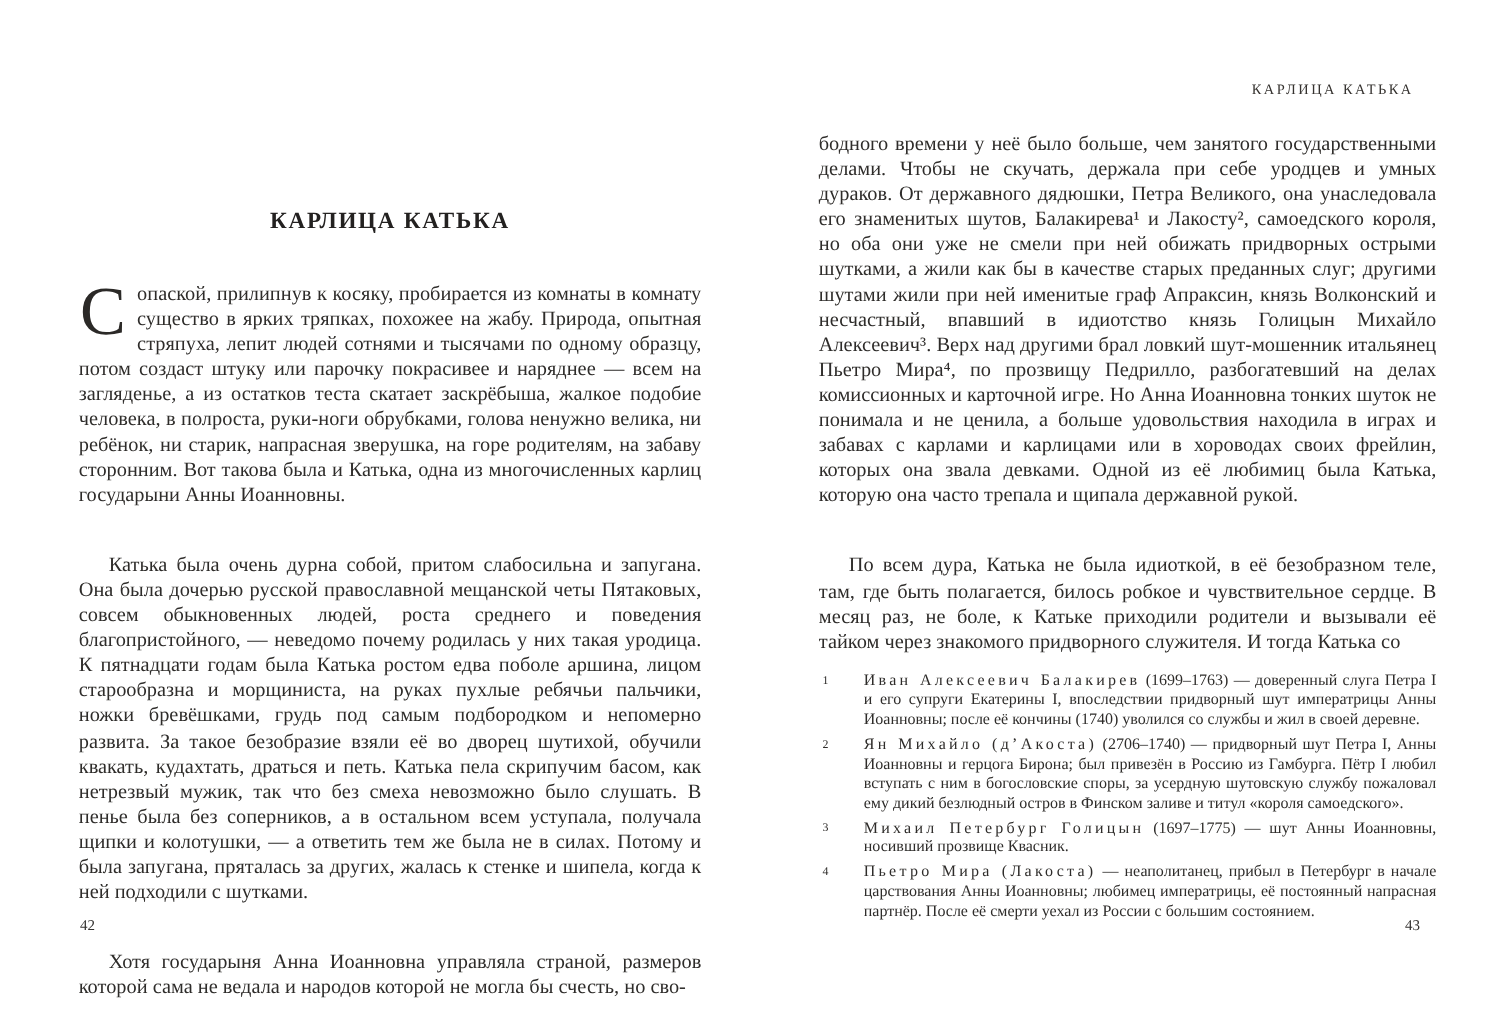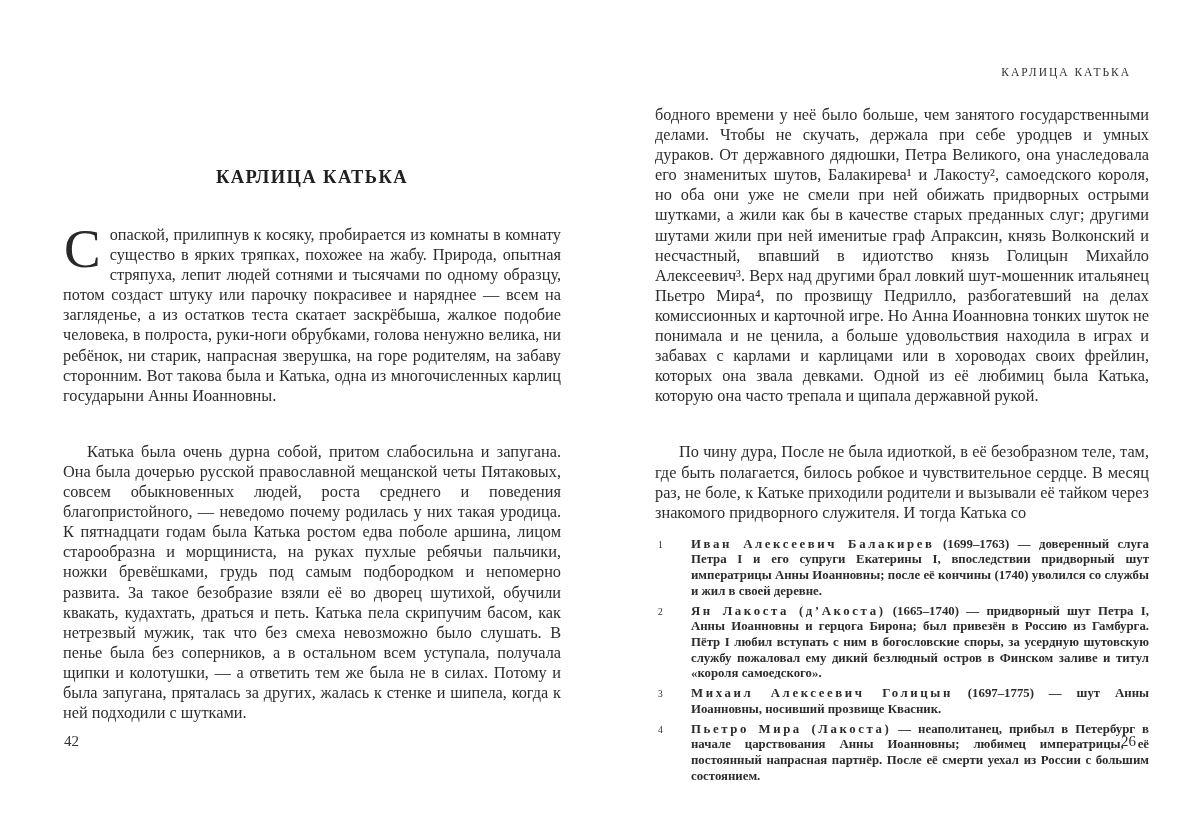--- a/index.html
+++ b/index.html
@@ -48,69 +48,70 @@
   .footnotes {
     margin-top: 14px;
     font-size: 12.8px; line-height: 15.7px;
   }
   .footnote { display: flex; }
   .footnote + .footnote { margin-top: 4px; }
   .fn-num {
     flex: none; width: 33px;
     font-size: 9.5px; padding-top: 1px; padding-left: 3px;
   }
-  .fn-body { flex: 1; text-align: justify; font-weight: bold; }
+  .fn-body { flex: 1; text-align: justify; }
   .fn-name { letter-spacing: 2.6px; }
 
   .pagenum {
     position: absolute; top: 733px;
-    font-size: 15px; color: #343230;
+    font-size: 12px; color: #343230;
   }
   .pagenum-left  { left: 1px; }
   .pagenum-right { right: 13px; }
 </style>
 </head>
 <body style="background: rgb(255, 255, 255); color: rgb(46, 44, 42);">
 
 <div class="spread">
 
   <section class="page page-left">
     <h1 class="chapter-title">КАРЛИЦА КАТЬКА</h1>
 
     <div class="body-text">
       <p><span class="dropcap">С</span><span>опаской, прилипнув к косяку, пробирается из комнаты в комнату существо в ярких тряпках, похожее на жабу. Природа, опытная стряпуха, лепит людей сотнями и тысячами по одному образцу, потом создаст штуку или парочку покрасивее и наряднее — всем на загляденье, а из остатков теста скатает заскрёбыша, жалкое подобие человека, в полроста, руки-ноги обрубками, голова ненужно велика, ни ребёнок, ни старик, напрасная зверушка, на горе родителям, на забаву сторонним. Вот такова была и Катька, одна из многочисленных карлиц государыни Анны Иоанновны.</span></p>
       <p class="indent">Катька была очень дурна собой, притом слабосильна и запугана. Она была дочерью русской православной мещанской четы Пятаковых, совсем обыкновенных людей, роста среднего и поведения благопристойного, — неведомо почему родилась у них такая уродица. К пятнадцати годам была Катька ростом едва поболе аршина, лицом старообразна и морщиниста, на руках пухлые ребячьи пальчики, ножки бревёшками, грудь под самым подбородком и непомерно развита. За такое безобразие взяли её во дворец шутихой, обучили квакать, кудахтать, драться и петь. Катька пела скрипучим басом, как нетрезвый мужик, так что без смеха невозможно было слушать. В пенье была без соперников, а в остальном всем уступала, получала щипки и колотушки, — а ответить тем же была не в силах. Потому и была запугана, пряталась за других, жалась к стенке и шипела, когда к ней подходили с шутками.</p>
+      <p class="indent">Хотя государыня Анна Иоанновна управляла страной, размеров которой сама не ведала и народов которой не могла бы счесть, но сво-</p>
     </div>
 
     <div class="pagenum pagenum-left">42</div>
   </section>
 
   <section class="page page-right">
     <div class="running-header">КАРЛИЦА КАТЬКА</div>
 
     <div class="body-text">
       <p>бодного времени у неё было больше, чем занятого государственными делами. Чтобы не скучать, держала при себе уродцев и умных дураков. От державного дядюшки, Петра Великого, она унаследовала его знаменитых шутов, Балакирева¹ и Лакосту², самоедского короля, но оба они уже не смели при ней обижать придворных острыми шутками, а жили как бы в качестве старых преданных слуг; другими шутами жили при ней именитые граф Апраксин, князь Волконский и несчастный, впавший в идиотство князь Голицын Михайло Алексеевич³. Верх над другими брал ловкий шут-мошенник итальянец Пьетро Мира⁴, по прозвищу Педрилло, разбогатевший на делах комиссионных и карточной игре. Но Анна Иоанновна тонких шуток не понимала и не ценила, а больше удовольствия находила в играх и забавах с карлами и карлицами или в хороводах своих фрейлин, которых она звала девками. Одной из её любимиц была Катька, которую она часто трепала и щипала державной рукой.</p>
-      <p class="indent">По чину дура, После не была идиоткой, в её безобразном теле, там, где быть полагается, билось робкое и чувствительное сердце. В месяц раз, не боле, к Катьке приходили родители и вызывали её тайком через знакомого придворного служителя. И тогда Катька со</p>
+      <p class="indent">По всем дура, Катька не была идиоткой, в её безобразном теле, там, где быть полагается, билось робкое и чувствительное сердце. В месяц раз, не боле, к Катьке приходили родители и вызывали её тайком через знакомого придворного служителя. И тогда Катька со</p>
     </div>
 
     <div class="footnotes">
       <div class="footnote">
         <span class="fn-num">1</span>
         <span class="fn-body"><span class="fn-name">Иван Алексеевич Балакирев</span> <span>(1699–1763) — доверенный слуга Петра I и его супруги Екатерины I, впоследствии придворный шут императрицы Анны Иоанновны; после её кончины (1740) уволился со службы и жил в своей деревне.</span></span>
       </div>
       <div class="footnote">
         <span class="fn-num">2</span>
-        <span class="fn-body"><span class="fn-name">Ян Лакоста (д’Акоста)</span> <span>(1665–1740) — придворный шут Петра I, Анны Иоанновны и герцога Бирона; был привезён в Россию из Гамбурга. Пётр I любил вступать с ним в богословские споры, за усердную шутовскую службу пожаловал ему дикий безлюдный остров в Финском заливе и титул «короля самоедского».</span></span>
+        <span class="fn-body"><span class="fn-name">Ян Михайло (д’Акоста)</span> <span>(2706–1740) — придворный шут Петра I, Анны Иоанновны и герцога Бирона; был привезён в Россию из Гамбурга. Пётр I любил вступать с ним в богословские споры, за усердную шутовскую службу пожаловал ему дикий безлюдный остров в Финском заливе и титул «короля самоедского».</span></span>
       </div>
       <div class="footnote">
         <span class="fn-num">3</span>
-        <span class="fn-body"><span class="fn-name">Михаил Алексеевич Голицын</span> <span>(1697–1775) — шут Анны Иоанновны, носивший прозвище Квасник.</span></span>
+        <span class="fn-body"><span class="fn-name">Михаил Петербург Голицын</span> <span>(1697–1775) — шут Анны Иоанновны, носивший прозвище Квасник.</span></span>
       </div>
       <div class="footnote">
         <span class="fn-num">4</span>
         <span class="fn-body"><span class="fn-name">Пьетро Мира (Лакоста)</span> <span>— неаполитанец, прибыл в Петербург в начале царствования Анны Иоанновны; любимец императрицы, её постоянный напрасная партнёр. После её смерти уехал из России с большим состоянием.</span></span>
       </div>
     </div>
 
-    <div class="pagenum pagenum-right">26</div>
+    <div class="pagenum pagenum-right">43</div>
   </section>
 
 </div>
 
 </body></html>

